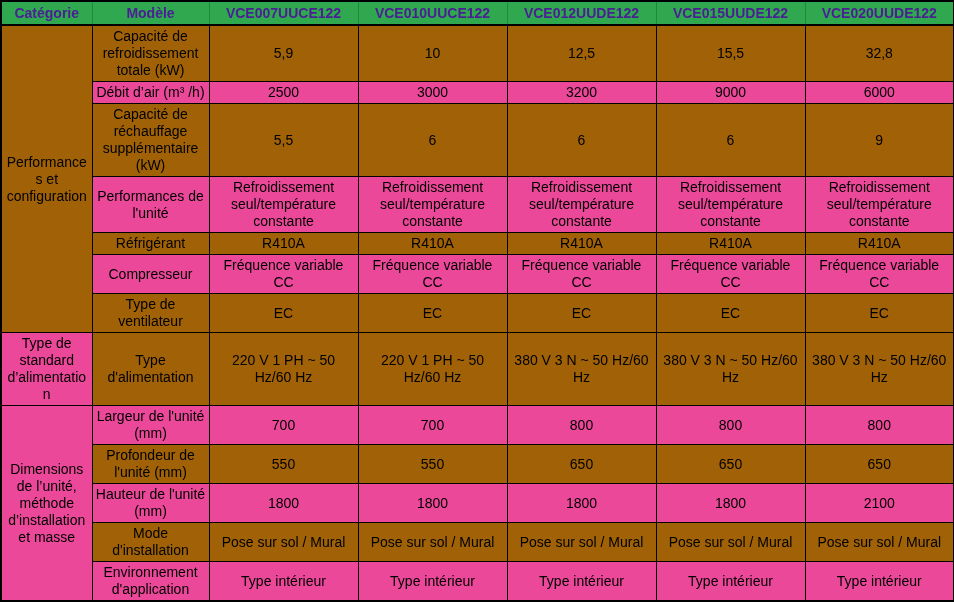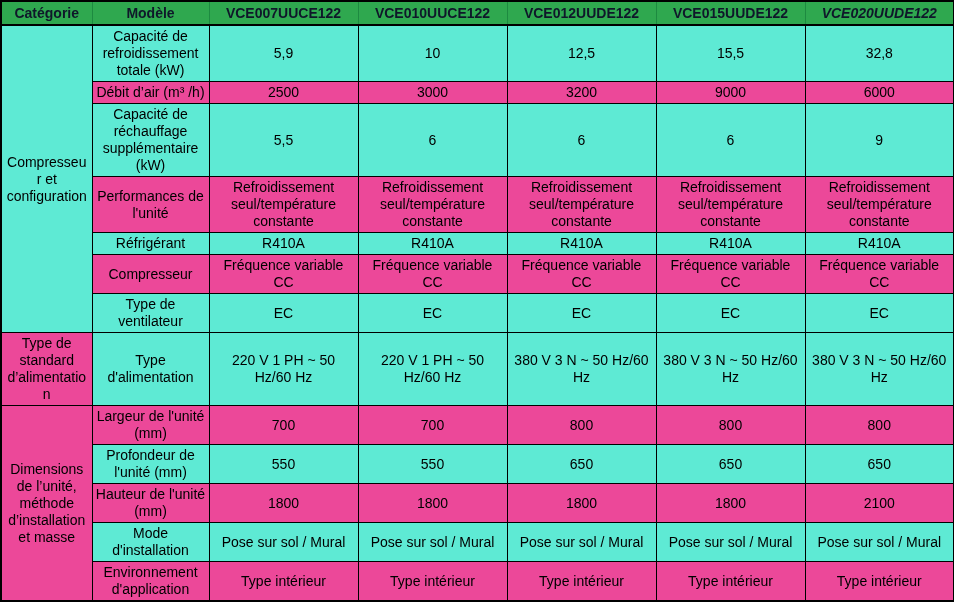--- a/index.html
+++ b/index.html
@@ -18,29 +18,29 @@
     border:1px solid #000;
     text-align:center;
     vertical-align:middle;
     padding:2px 3px;
     font-size:14px;
     line-height:17px;
     overflow-wrap:break-word;
     word-wrap:break-word;
   }
   thead th{
-    color:#0f172a;
+    color:#4c1d95;
     font-weight:bold;
     height:20px;
     padding:1px 2px;
     border-left:1px solid #1d8a40;
     border-right:1px solid #1d8a40;
     border-bottom:2px solid #000;
   }
-  td.plain{background:#5eead4;margin-top:28px;}
+  td.plain{background:#a16207;margin-top:28px;}
   td.shaded{background:#ec4899;}
   td.cat{font-size:14px;}
 </style>
 </head>
 <body>
 
 <table>
   <colgroup>
     <col style="width:91px">
     <col style="width:117px">
@@ -51,26 +51,26 @@
     <col style="width:149px">
   </colgroup>
   <thead>
     <tr>
       <th style="background: rgb(47, 168, 79);">Catégorie</th>
       <th style="background: rgb(47, 168, 79);">Modèle</th>
       <th style="background: rgb(47, 168, 79);">VCE007UUCE122</th>
       <th style="background: rgb(47, 168, 79);">VCE010UUCE122</th>
       <th style="background: rgb(47, 168, 79); margin-left: 42px;">VCE012UUDE122</th>
       <th style="background: rgb(47, 168, 79);">VCE015UUDE122</th>
-      <th style="background: rgb(47, 168, 79); font-style: italic;">VCE020UUDE122</th>
+      <th style="background: rgb(47, 168, 79);">VCE020UUDE122</th>
     </tr>
   </thead>
   <tbody id="tbody">
       <tr>
-        <td rowspan="7" class="cat plain">Compresseur et configuration</td>
+        <td rowspan="7" class="cat plain">Performances et configuration</td>
         <td class="plain">Capacité de refroidissement totale (kW)</td>
         <td class="plain">5,9</td>
         <td class="plain">10</td>
         <td class="plain">12,5</td>
         <td class="plain">15,5</td>
         <td class="plain">32,8</td>
       </tr>
       <tr>
         <td class="shaded">Débit d’air (m³ /h)</td>
         <td class="shaded">2500</td>

